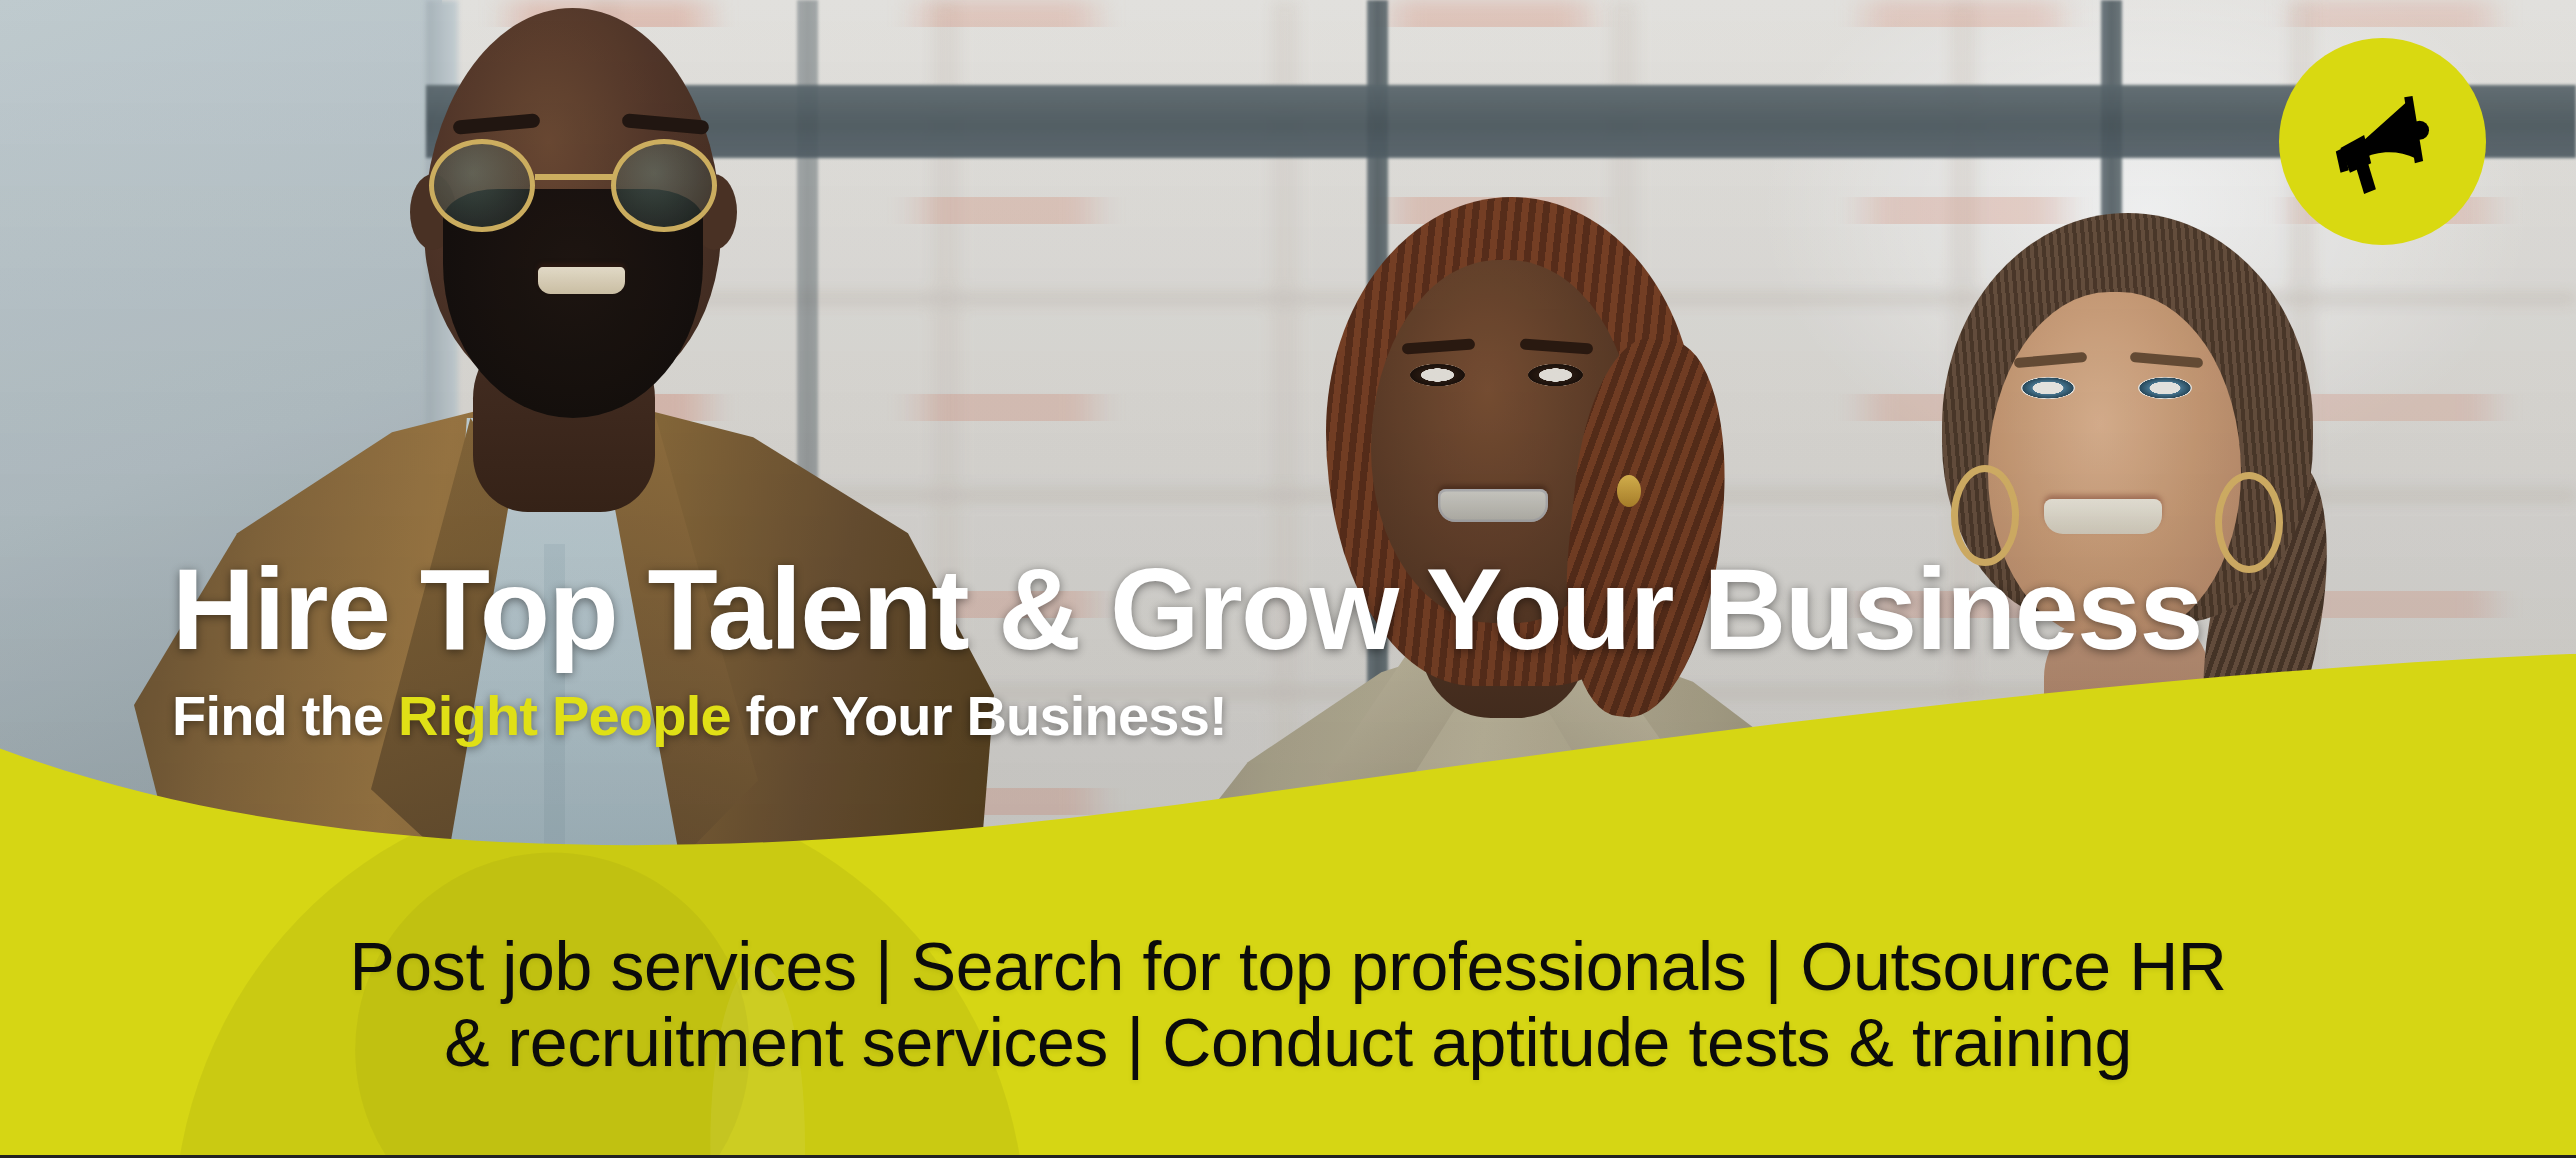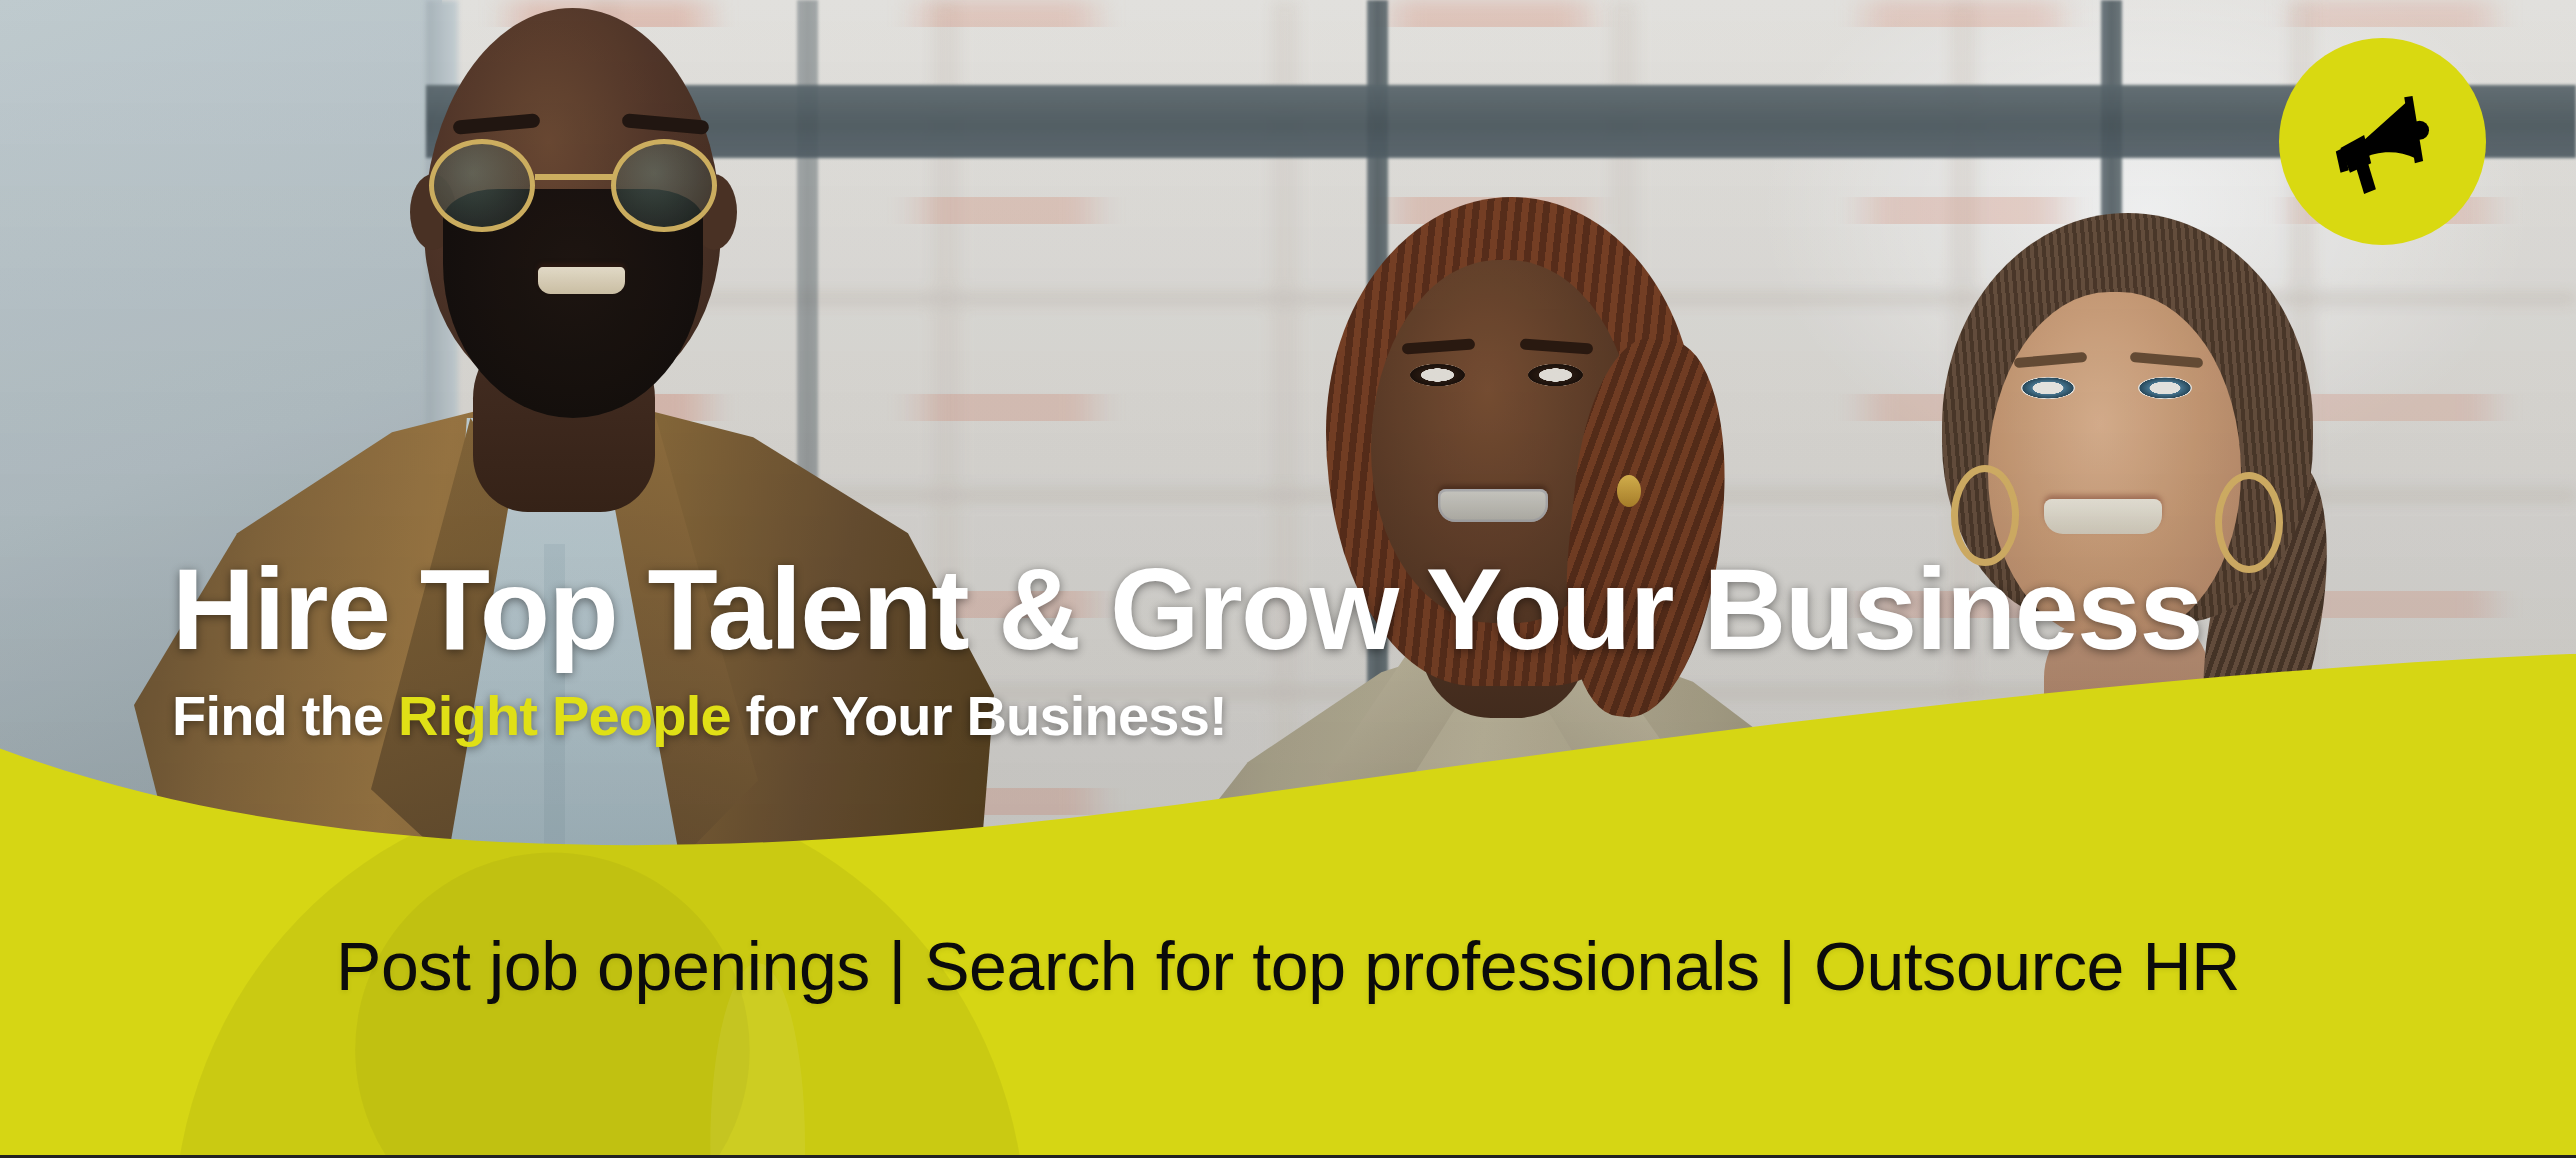--- a/index.html
+++ b/index.html
@@ -408,21 +408,22 @@
     </svg>
   </div>
 
   <div class="headline">Hire Top Talent &amp; Grow Your Business</div>
 
   <div class="subhead">
     <span>Find the </span><span class="hl">Right People</span><span> for Your Business!</span>
   </div>
 
   <div class="tagline">
-    <span class="ln">Post job openings | Search for top professionals | Outsource HR</span>
+    <span class="ln">Post job services | Search for top professionals | Outsource HR</span>
+    <span class="ln">&amp; recruitment services | Conduct aptitude tests &amp; training</span>
   </div>
 
   <div class="badge">
     <svg viewBox="0 0 100 100" xmlns="http://www.w3.org/2000/svg">
 
       <path d="M30 52 L70 16 L78 64 C62 56 44 58 33 64 Z" fill="#000"></path>
 
       <path d="M68 12 L75 11 L84 66 L77 68 Z" fill="#000"></path>
 
       <circle cx="81" cy="40" r="8" fill="#000"></circle>

